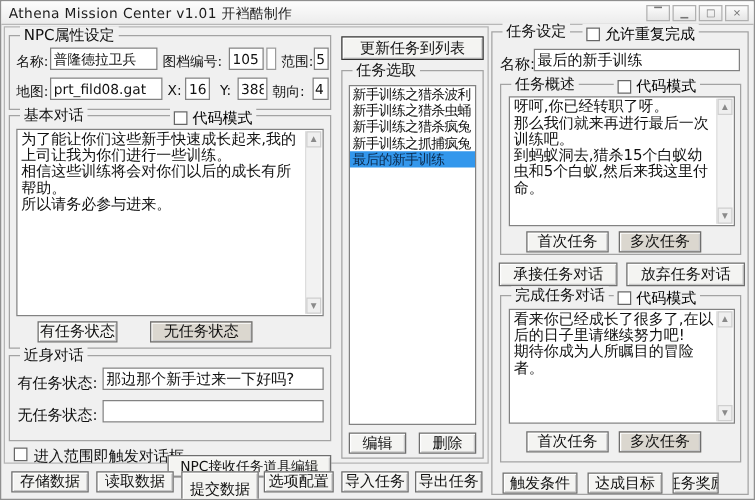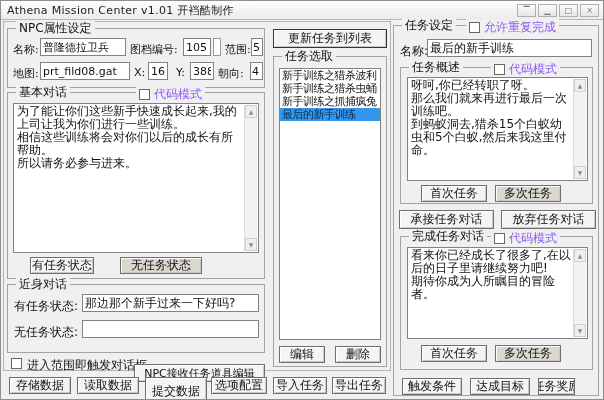--- a/index.html
+++ b/index.html
@@ -7,21 +7,21 @@
   .window{position:relative;width:604px;height:400px;background:#f0f0f0;border:1px solid #8f8f8f;box-sizing:border-box;overflow:hidden;}
   .titlebar{position:absolute;left:0;top:0;width:100%;height:19px;background:linear-gradient(#fdfdfd,#ececec);border-bottom:1px solid #b7b7b7;box-sizing:border-box;display:flex;align-items:center;}
   .title-text{font-size:11px;color:#1c1c1c;padding-left:6px;letter-spacing:.3px;white-space:nowrap;}
   .winbtns{position:absolute;right:4px;top:3px;display:flex;gap:2px;}
   .winbtn{width:19px;height:13px;border:1px solid #b0b0b0;background:linear-gradient(#fcfcfc,#e6e6e6);font-size:8px;line-height:12px;text-align:center;color:#777;box-sizing:border-box;}
   .panel{position:absolute;left:2px;top:20px;width:388px;height:350px;border:1px solid #b5b5b5;box-sizing:border-box;}
   .grp{position:absolute;border:1px solid #a3a3a3;box-sizing:border-box;}
   .grp-label{position:absolute;top:-8px;left:8px;background:#f0f0f0;padding:0 3px;font-size:12px;line-height:14px;color:#111;white-space:nowrap;}
   .cb-wrap{position:absolute;display:flex;align-items:center;gap:4px;background:#f0f0f0;padding:0 3px;white-space:nowrap;}
   .cb{width:11px;height:11px;background:#fff;border:1px solid #676767;box-sizing:border-box;flex:0 0 auto;}
-  .cb-label{font-size:12px;color:#8b5cf6;}
+  .cb-label{font-size:12px;color:#000000;}
   .btn{position:absolute;background:#f4f4f2;border:1px solid #6e6e6e;box-shadow:inset 1px 1px 0 #ffffff,inset -1px -1px 0 #c9c9c9;font-size:12px;color:#111;display:flex;align-items:center;justify-content:center;box-sizing:border-box;white-space:nowrap;overflow:hidden;}
   .btn.dark{background:#dbd7cf;}
   .btn.primary{border:1px solid #353535;}
   .lbl{position:absolute;font-size:11px;color:#111;white-space:nowrap;}
   .lbl12{position:absolute;font-size:12px;color:#111;white-space:nowrap;}
   .inp{position:absolute;background:#fff;border:1px solid #828282;box-sizing:border-box;font-family:inherit;font-size:11px;color:#111;padding:0 2px;height:18px;outline:none;}
   .spinner{position:absolute;background:#fff;border:1px solid #9a9a9a;box-sizing:border-box;}
   .textarea{position:absolute;background:#fff;border:1px solid #828282;box-sizing:border-box;}
   .ta-text{position:absolute;left:1px;top:1px;right:15px;bottom:1px;padding:0 1px 0 2px;font-size:12px;line-height:13px;color:#111;white-space:pre-wrap;word-break:break-all;overflow:hidden;}
   .sb{position:absolute;top:1px;right:1px;bottom:1px;width:13px;background:#f2f2f2;border-left:1px solid #ddd;box-sizing:border-box;}
@@ -106,20 +106,21 @@
   <div class="btn" style="left:272px;top:376px;width:54px;height:17px;">导入任务</div>
   <div class="btn" style="left:331px;top:376px;width:54px;height:17px;">导出任务</div>
 
   <div class="btn primary" style="left:272px;top:28px;width:114px;height:19px;">更新任务到列表</div>
   <div class="grp" style="left:272px;top:55px;width:114px;height:311px;">
     <span class="grp-label">任务选取</span>
     <div class="listbox" style="left:5px;top:11px;width:102px;height:272px;">
       <ul>
         <li>新手训练之猎杀波利</li>
         <li>新手训练之猎杀虫蛹</li>
+        <li>新手训练之猎杀疯兔</li>
         <li>新手训练之抓捕疯兔</li>
         <li class="sel">最后的新手训练</li>
       </ul>
     </div>
     <div class="btn" style="left:5px;top:289px;width:46px;height:17px;">编辑</div>
     <div class="btn" style="left:61px;top:289px;width:46px;height:17px;">删除</div>
   </div>
 
   <div class="grp" style="left:392px;top:24px;width:206px;height:371px;">
     <span class="grp-label">任务设定</span>

